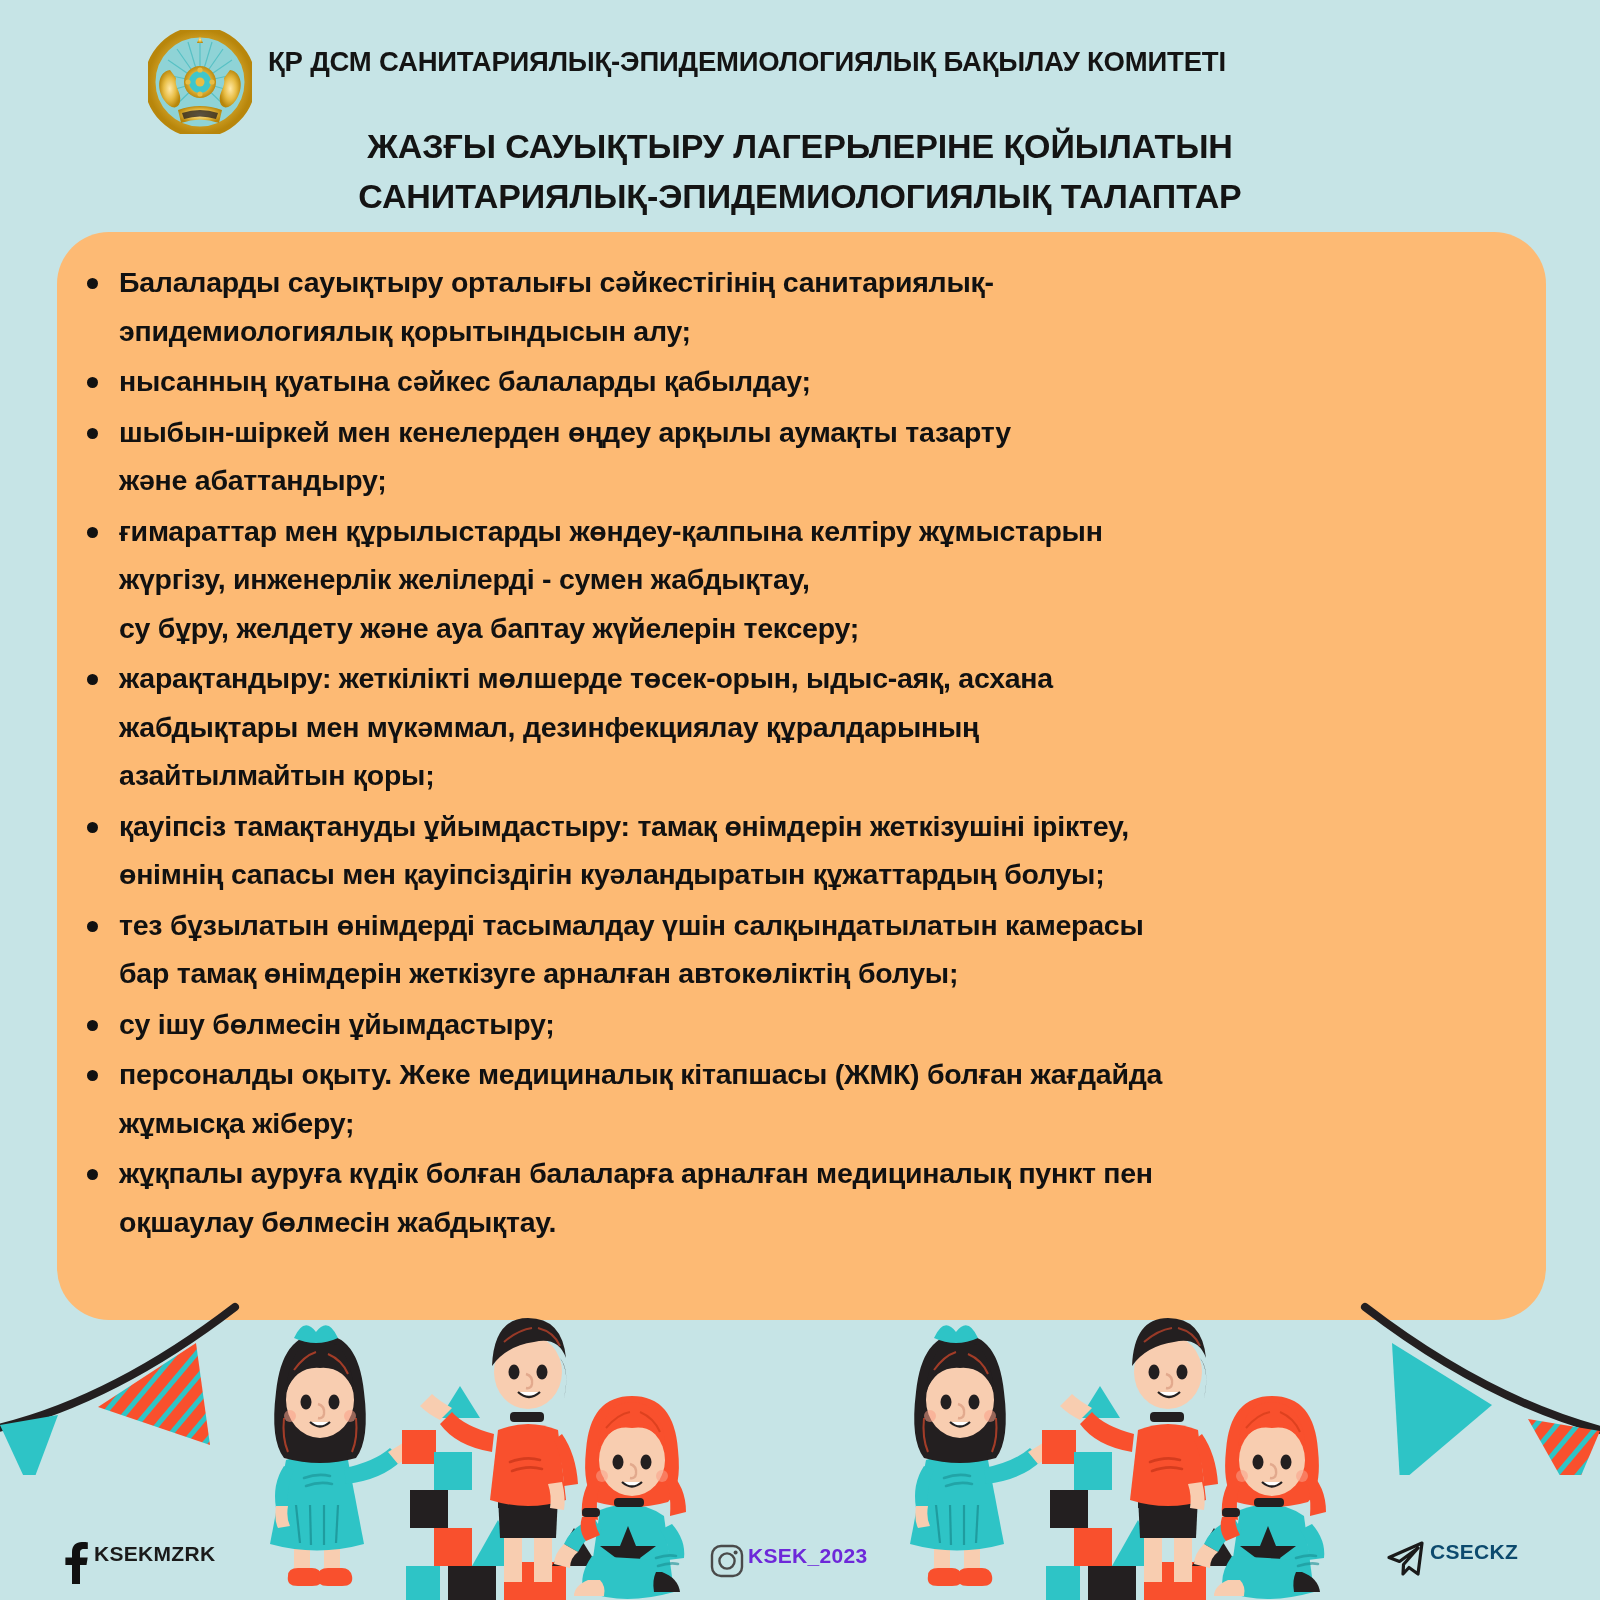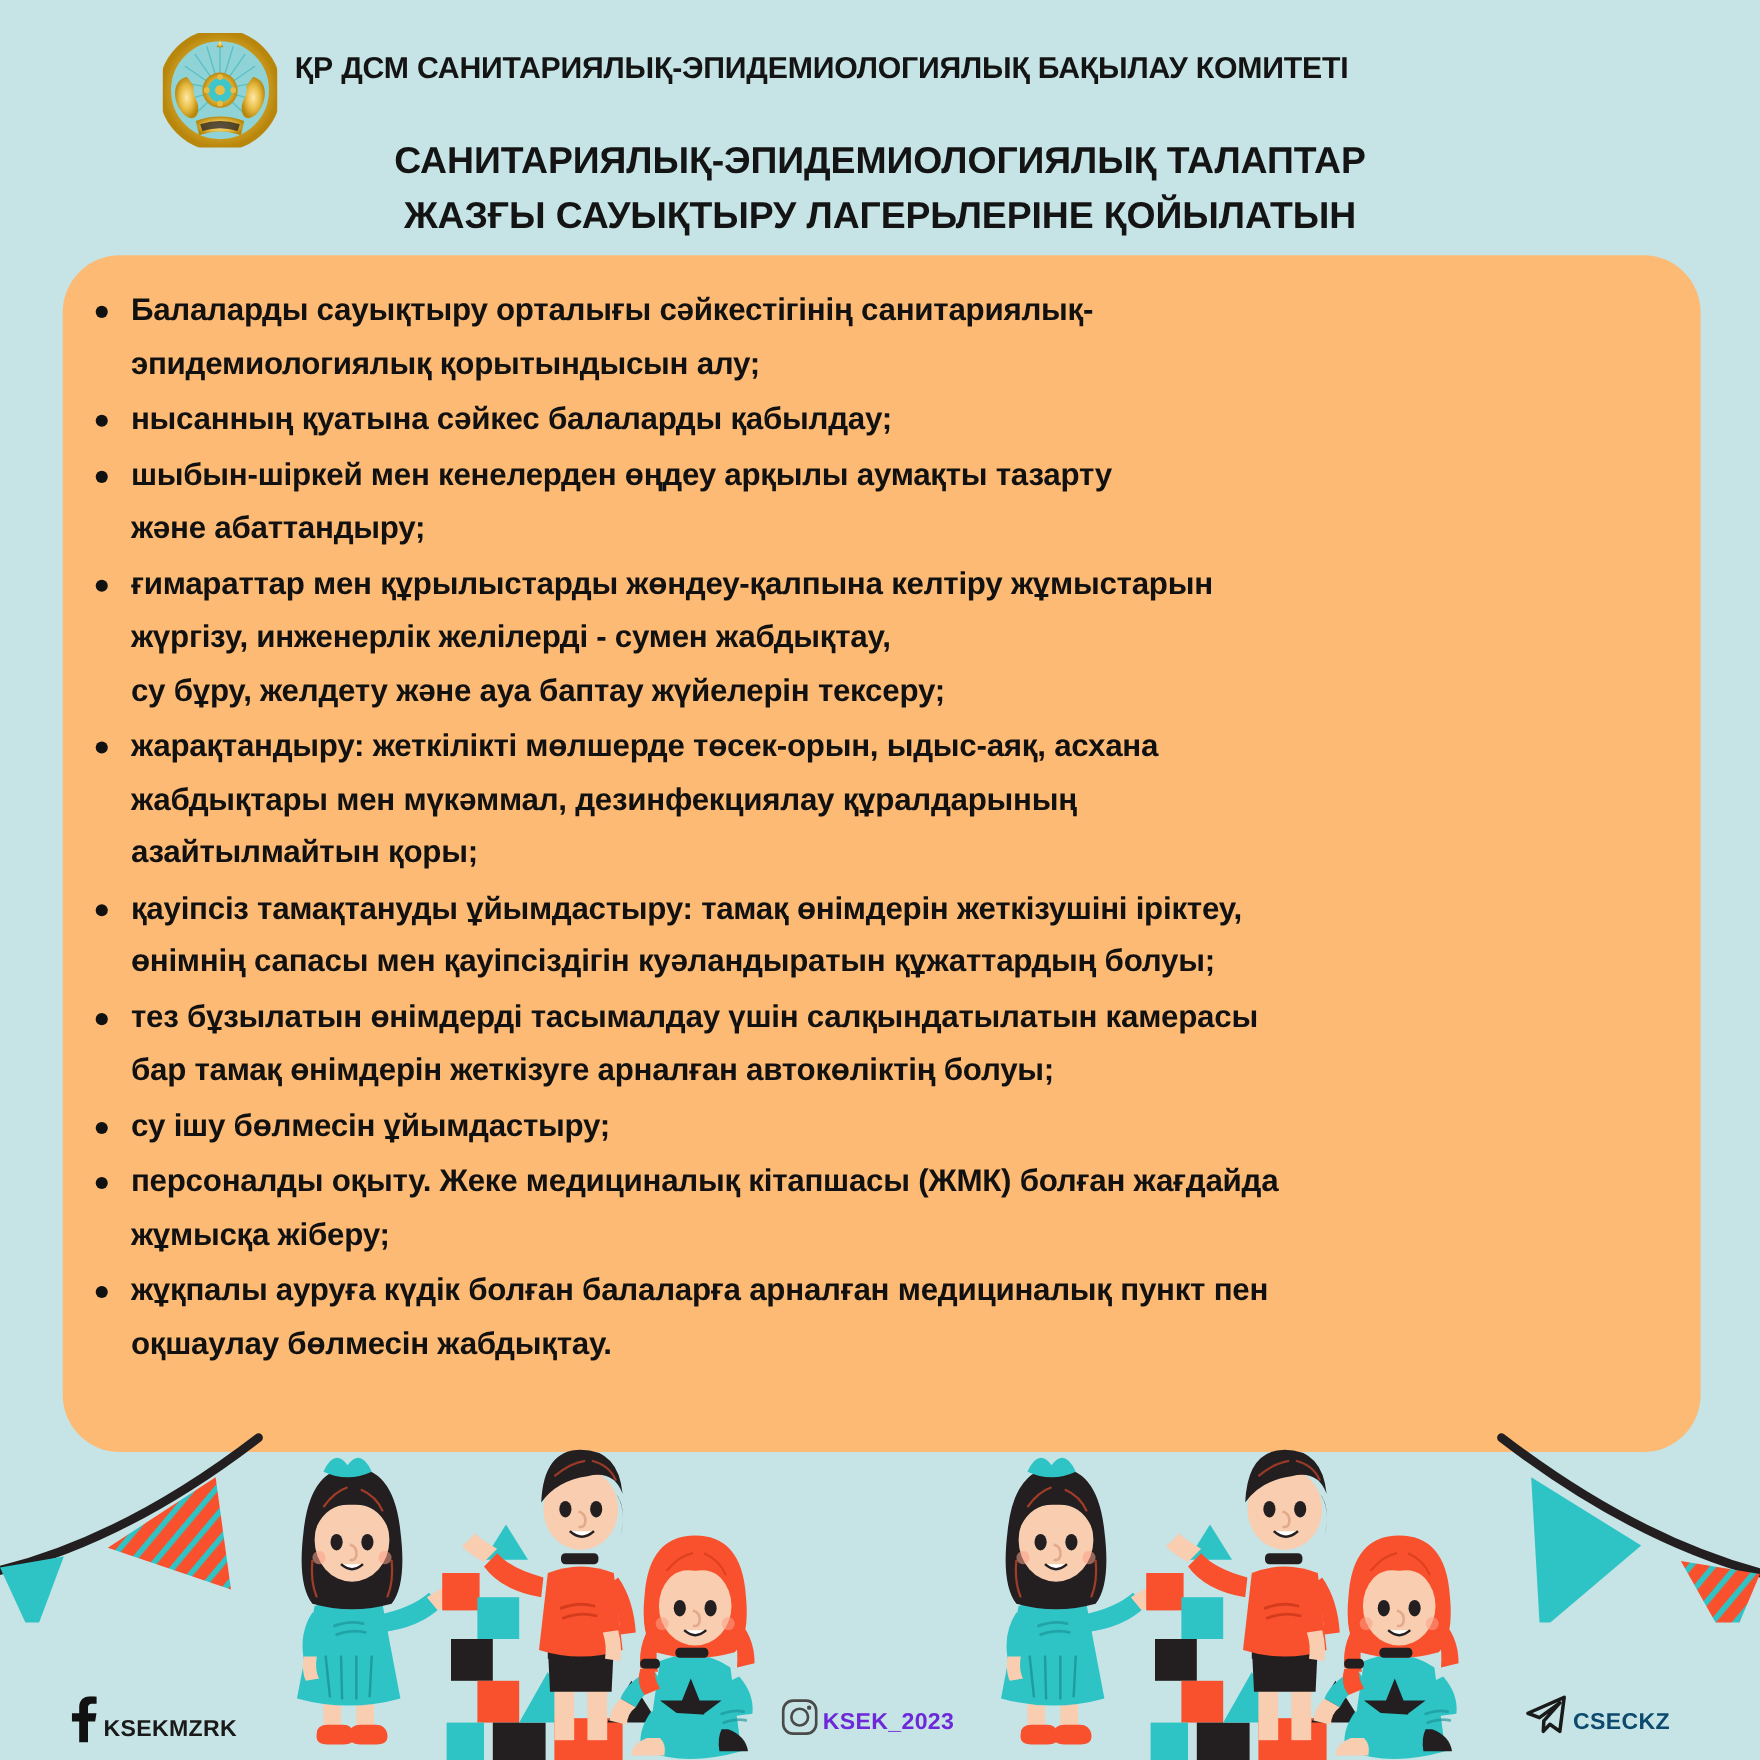--- a/index.html
+++ b/index.html
@@ -57,21 +57,21 @@
 
   
   .bunting{position:absolute;left:0;top:1285px;width:1600px;height:190px;pointer-events:none;}
 
   
   .kids{position:absolute;bottom:0;height:300px;}
   .kids-left{left:232px;width:470px;}
   .kids-right{left:872px;width:470px;}
 
   
-  .social{position:absolute;display:flex;align-items:flex-end;gap:4px;}
+  .social{position:absolute;display:flex;align-items:flex-start;gap:4px;}
   .social .handle{
     font-size:21px;font-weight:bold;color:#1a1a1a;letter-spacing:0.3px;
   }
   .social-fb{left:62px;top:1542px;}
   .social-ig{left:710px;top:1544px;}
   .social-tg{left:1386px;top:1540px;}
   .social-ig .handle{color:#6d28d9;}
   .social-tg .handle{color:#0c4a6e;}
   .ico{display:block;}
 </style>
@@ -117,22 +117,22 @@
       <circle cx="52" cy="40" r="2.6" fill="#e8bd45"></circle>
       <circle cx="52" cy="64" r="2.6" fill="#e8bd45"></circle>
       <path d="M30 80 Q52 72 74 80 L71 93 Q52 86 33 93 Z" fill="url(#goldg)"></path>
       <path d="M34 83 Q52 77 70 83 L68 89 Q52 84 36 89 Z" fill="#231f20" opacity="0.75"></path>
       <path d="M52 6 L55 13 L49 13 Z" fill="url(#goldg)"></path>
     </svg>
 
     <div class="org-line">ҚР ДСМ САНИТАРИЯЛЫҚ-ЭПИДЕМИОЛОГИЯЛЫҚ БАҚЫЛАУ КОМИТЕТІ</div>
 
     <div class="main-title">
+      <span class="ln">ЖАЗҒЫ САУЫҚТЫРУ ЛАГЕРЬЛЕРІНЕ ҚОЙЫЛАТЫН</span>
       <span class="ln">САНИТАРИЯЛЫҚ-ЭПИДЕМИОЛОГИЯЛЫҚ ТАЛАПТАР</span>
-      <span class="ln">ЖАЗҒЫ САУЫҚТЫРУ ЛАГЕРЬЛЕРІНЕ ҚОЙЫЛАТЫН</span>
     </div>
   </div>
 
   <div class="card">
     <ul class="bullets" id="bullet-list">
         <li class="bullet">Балаларды сауықтыру орталығы сәйкестігінің санитариялық-
 эпидемиологиялық қорытындысын алу;</li>
         <li class="bullet"> нысанның қуатына сәйкес балаларды қабылдау;</li>
         <li class="bullet">шыбын-шіркей мен кенелерден өңдеу арқылы аумақты тазарту
  және абаттандыру;</li>

